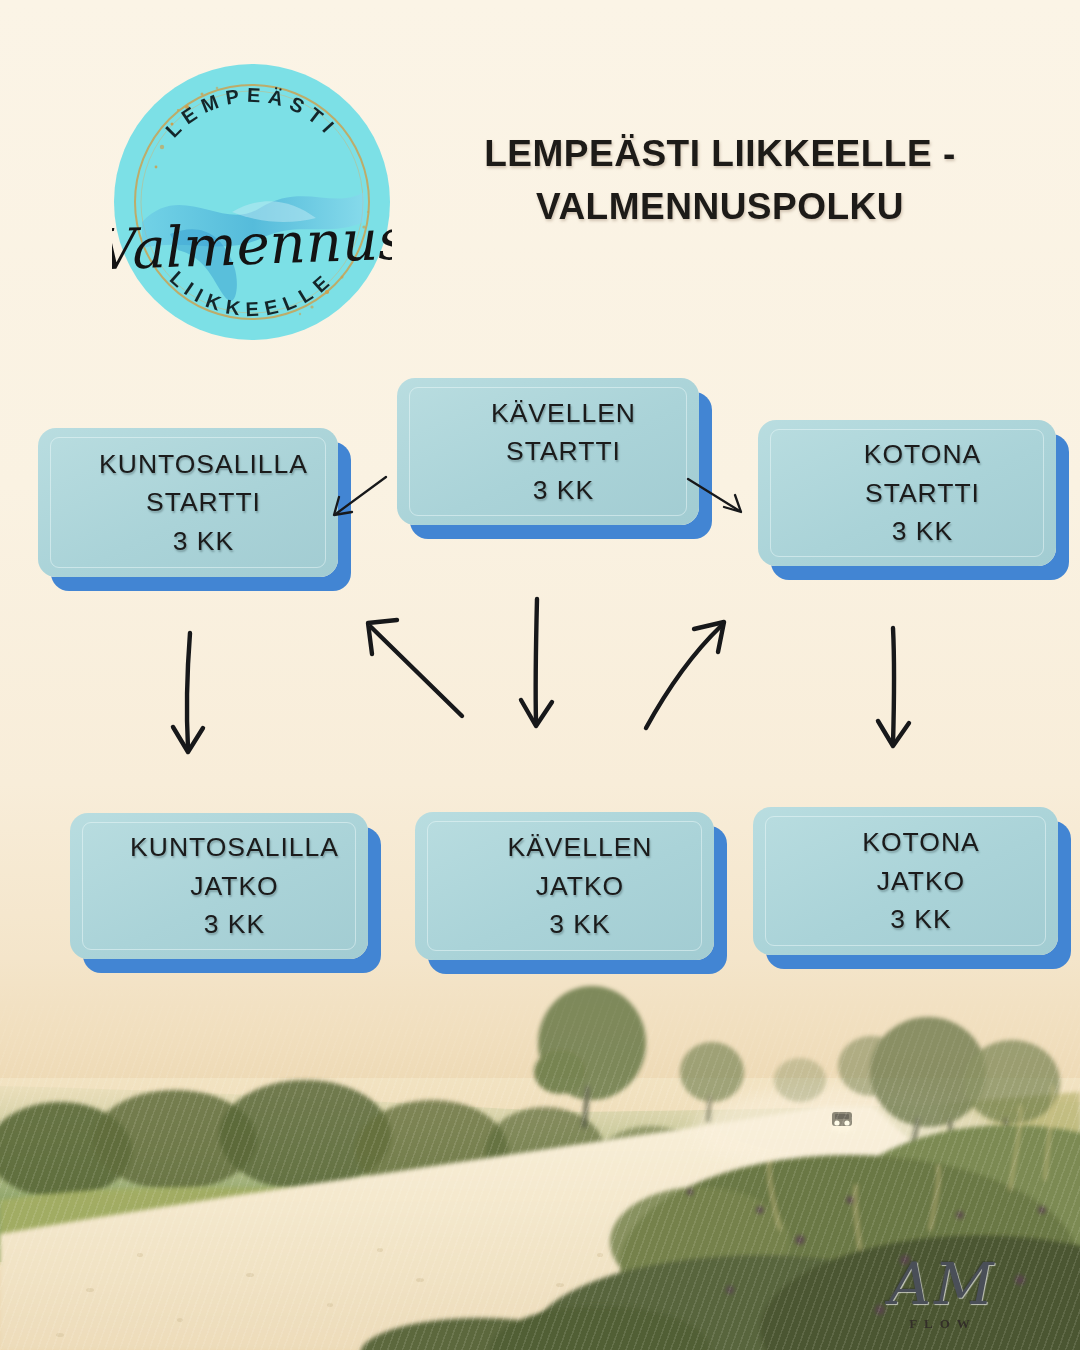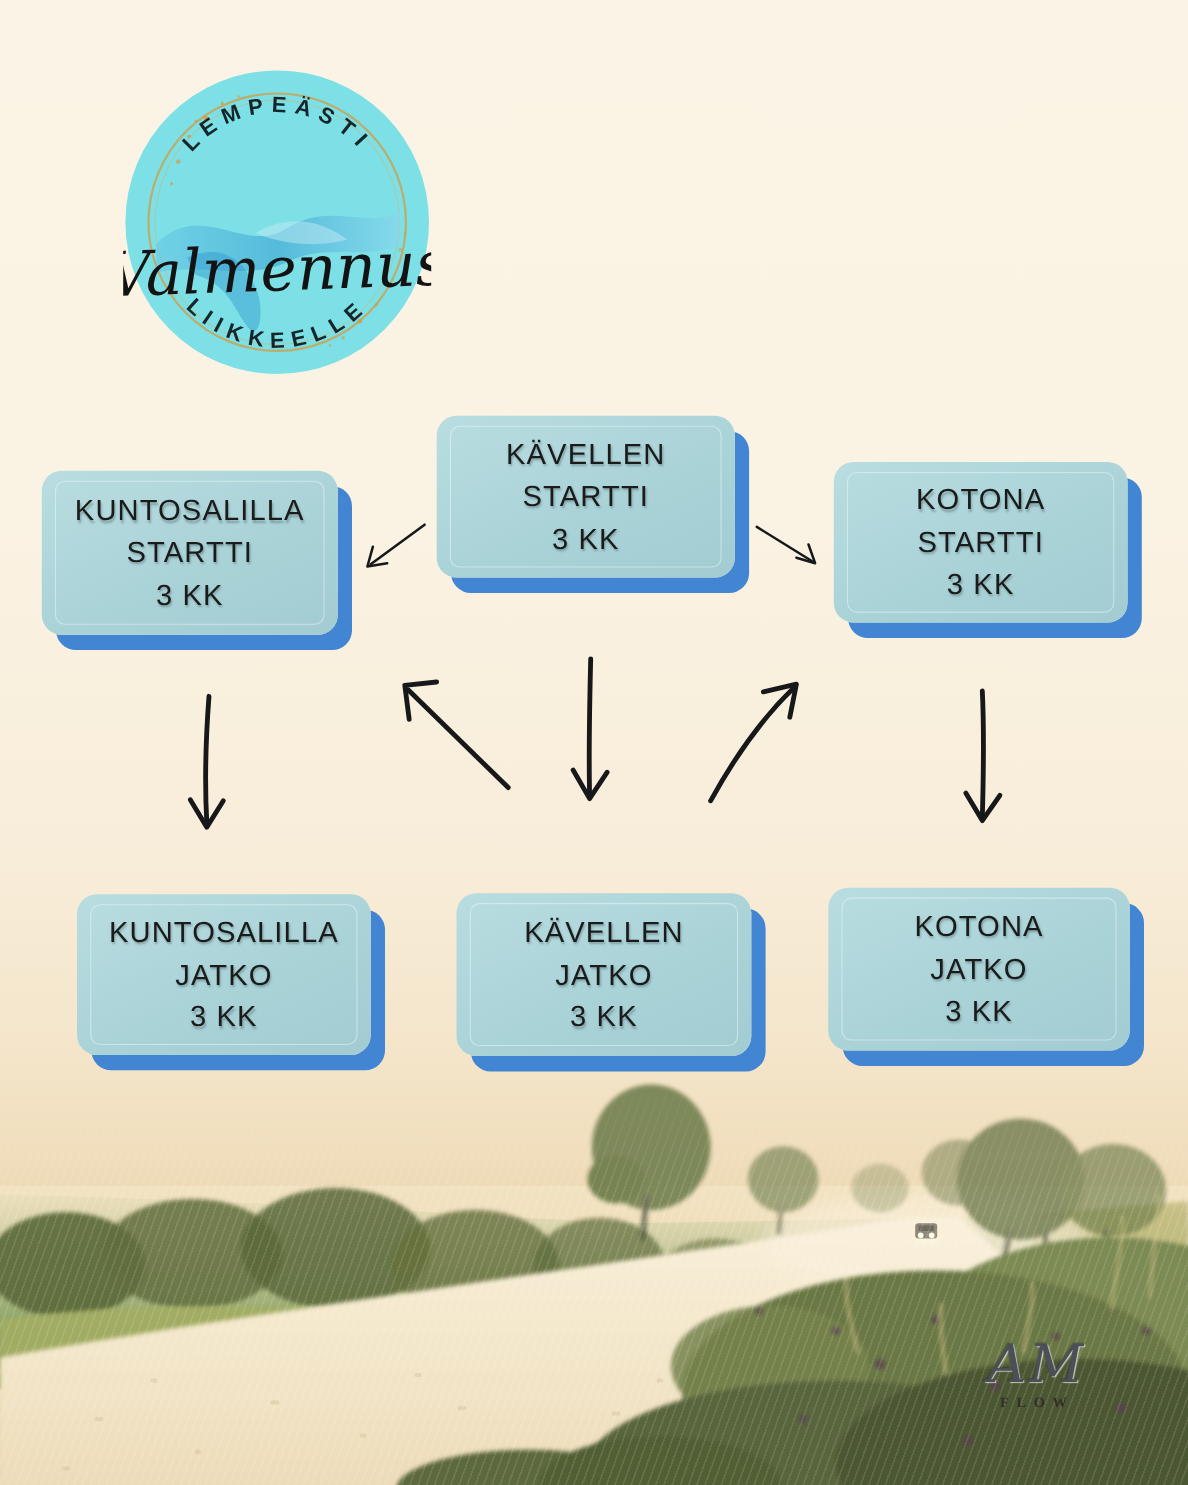--- a/index.html
+++ b/index.html
@@ -20,39 +20,40 @@
   .arc-text{font-family:"Liberation Sans",sans-serif;font-weight:bold;font-size:20px;letter-spacing:7px;fill:#14262a;}
   .script-text{font-family:"DejaVu Serif",serif;font-style:italic;font-size:56px;fill:#131313;}
   .title{
     position:absolute;left:430px;top:128px;width:580px;margin:0;
     text-align:center;font-size:37px;line-height:1.42;font-weight:bold;letter-spacing:.5px;
     color:#1d1b18;white-space:pre-line;text-shadow:1px 2px 3px rgba(135,110,85,.35);
   }
   .node{
     position:absolute;display:flex;align-items:center;justify-content:center;
     background:linear-gradient(155deg,#b9dde0 0%,#aad3d8 55%,#a2ccd2 100%);
-    border-radius:18px;box-shadow:13px 14px 0 0 #4285d3;
+    border-radius:18px;box-shadow:13px 14px 0 0 #4285d3;padding-left:31px;
   }
   .node::before{
     content:"";position:absolute;inset:9px 12px;border:1px solid rgba(238,250,250,.5);
     border-radius:9px;pointer-events:none;
   }
   .node-label{
     text-align:center;white-space:pre-line;font-size:26.5px;line-height:1.45;
     letter-spacing:1px;color:#1b1b1b;text-shadow:1px 2px 2px rgba(55,80,85,.4);
   }
   .arrows{position:absolute;inset:0;pointer-events:none;}
   .arrows path{fill:none;stroke:#17181a;stroke-linecap:round;stroke-linejoin:round;}
   .arrow-big{stroke-width:4.4px;}
   .arrow-small{stroke-width:2.3px;}
   .watermark{position:absolute;left:838px;top:1216px;width:210px;text-align:center;}
   .wm-initials{
-    font-family:"DejaVu Serif",serif;font-style:italic;font-size:48px;line-height:1;
+    font-family:"DejaVu Serif",serif;font-style:italic;font-size:58px;line-height:1;
     letter-spacing:3px;color:#4a4f58;
     text-shadow:1px 1px 1px rgba(255,255,255,.65),-1px -1px 1px rgba(35,35,40,.35);
+    margin-top:39px;
   }
   .wm-word{margin-top:3px;font-family:"Liberation Serif",serif;font-weight:bold;
     font-size:13px;letter-spacing:7px;color:#332f28;}
 </style>
 </head>
 <body>
 
 <div class="canvas">
 
   <svg class="scene" viewBox="0 0 1080 1350" xmlns="http://www.w3.org/2000/svg">
@@ -209,20 +210,22 @@
     </g>
     <text class="arc-text">
       <textPath href="#arcTop" startOffset="50%" text-anchor="middle">LEMPEÄSTI</textPath>
     </text>
     <text class="arc-text">
       <textPath href="#arcBot" startOffset="50%" text-anchor="middle">LIIKKEELLE</textPath>
     </text>
     <text class="script-text" x="140" y="202" text-anchor="middle" transform="rotate(-2 140 190)">Valmennus</text>
   </svg>
 
+  <h1 class="title">LEMPEÄSTI LIIKKEELLE -
+VALMENNUSPOLKU</h1>
 
   <div class="node" style="left:38px;top:428px;width:269px;height:149px;">
     <div class="node-label">KUNTOSALILLA
 STARTTI
 3 KK</div>
   </div>
   <div class="node" style="left:397px;top:378px;width:271px;height:147px;">
     <div class="node-label">KÄVELLEN
 STARTTI
 3 KK</div>

